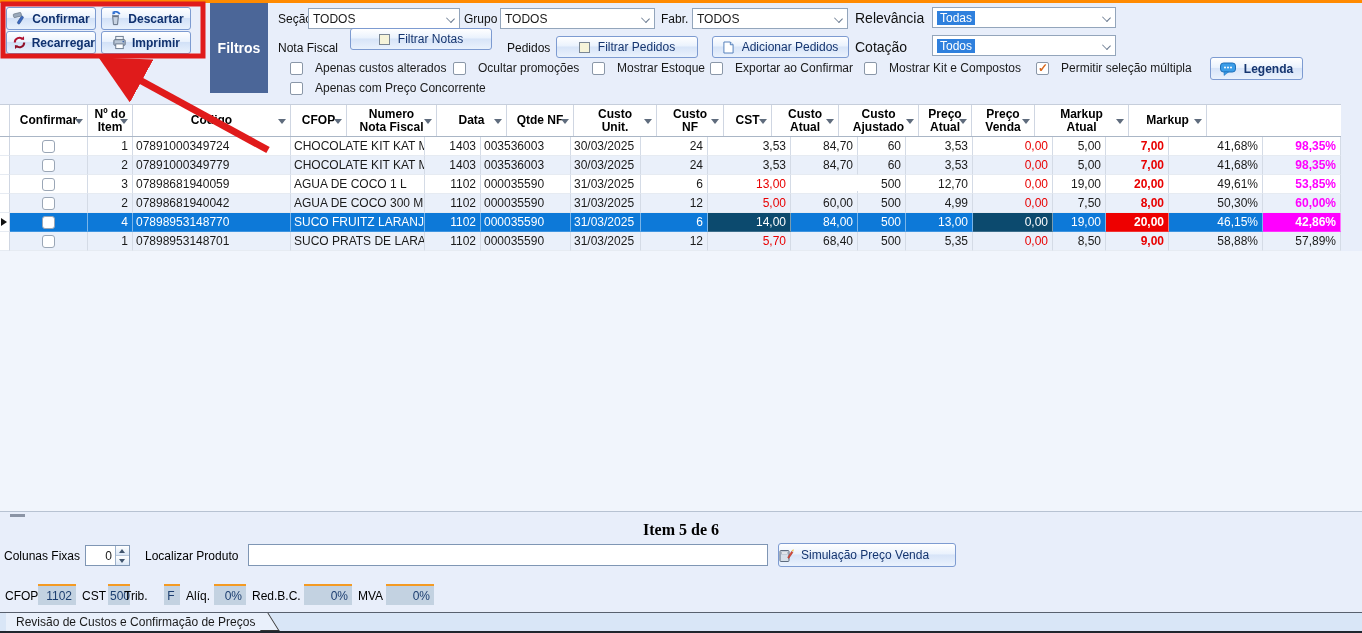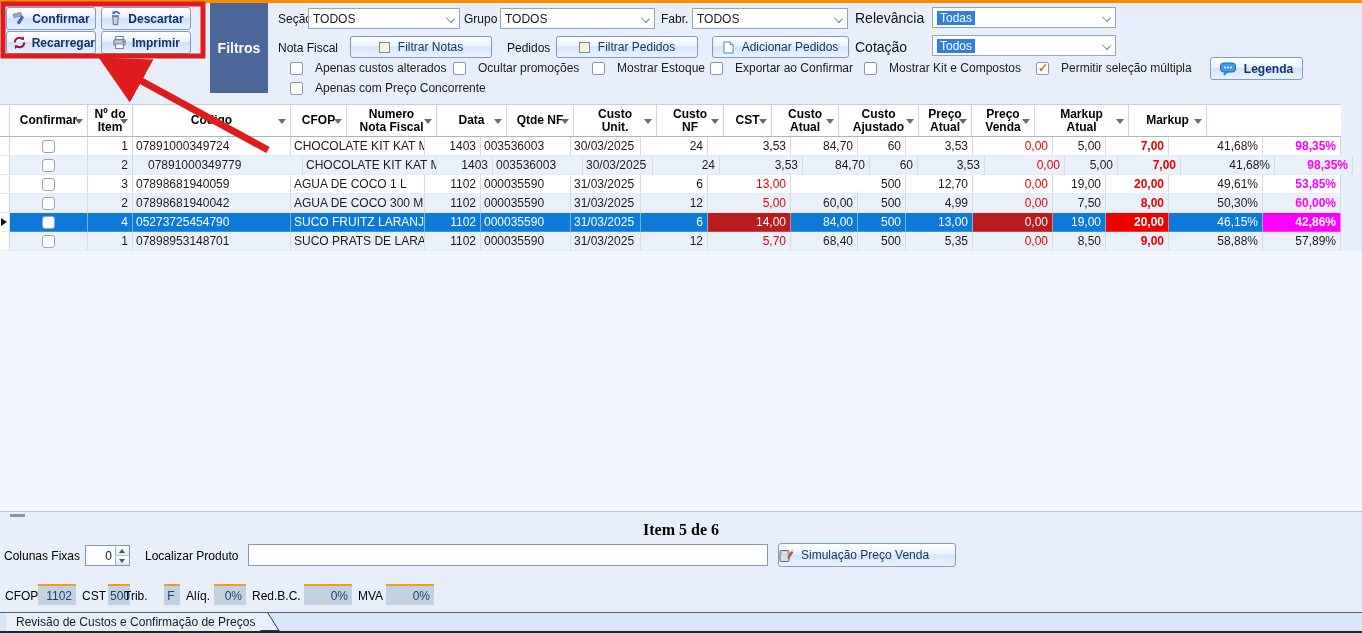--- a/index.html
+++ b/index.html
@@ -59,21 +59,21 @@
   .td.left{text-align:left;}
   .td.center{display:flex;align-items:center;justify-content:center;padding:0;}
   .tr.selected .td{border-right-color:rgba(255,255,255,.45);border-bottom-color:rgba(255,255,255,.2);}
   .ind{border-bottom:1px solid #e6ebf2;}
   .ind-arrow{position:absolute;left:1px;top:5px;width:0;height:0;
       border-top:4.5px solid transparent;border-bottom:4.5px solid transparent;border-left:6px solid #111;}
   .row-checkbox{width:13px;height:13px;border:1px solid #9aa6b6;border-radius:3px;background:#fff;box-sizing:border-box;}
   .red{color:#e80000;}
   .red-bold{color:#e80000;font-weight:bold;}
   .magenta-bold{color:#ff00ff;font-weight:bold;}
-  .fill-red{background:#b91c1c;color:#fff;}
+  .fill-red{background:#0c4a6e;color:#fff;}
   .fill-red-bold{background:#ee0000;color:#fff;font-weight:bold;}
   .fill-magenta-bold{background:#ff00ff;color:#fff;font-weight:bold;}
   .grid-empty{left:0;top:251px;width:1362px;height:260px;background:#f1f5fc;}
 
   
   .splitter{left:0;top:511px;width:1362px;height:1px;background:#b7c2d2;}
   .splitter-handle{left:10px;top:514px;width:15px;height:3px;background:#8b94a5;}
   .item-counter{left:0;top:521px;width:1362px;text-align:center;font-family:"Liberation Serif",serif;
                 font-weight:bold;font-size:16px;color:#000;}
   .spinner{left:85px;top:545px;width:45px;height:21px;background:#fff;border:1px solid #7f96b4;box-sizing:border-box;}
@@ -173,21 +173,21 @@
   <span class="combo-text">TODOS</span>
   <span class="chev"></span>
 </div>
 <span class="flabel big" style="left:855px;top:10px;">Relevância</span>
 <div class="combo" style="left:932px;top:7px;width:184px;">
   <span class="combo-text hl">Todas</span>
   <span class="chev"></span>
 </div>
 
 <span class="flabel" style="left:278px;top:41px;">Nota Fiscal</span>
-<div class="fbtn" style="left:350px;top:36px;width:142px;">
+<div class="fbtn" style="left:350px;top:28px;width:142px;">
   <span class="sq"></span>
   <span>Filtrar Notas</span>
 </div>
 <span class="flabel" style="left:507px;top:41px;">Pedidos</span>
 <div class="fbtn" style="left:556px;top:36px;width:142px;">
   <span class="sq"></span>
   <span>Filtrar Pedidos</span>
 </div>
 <div class="fbtn" style="left:712px;top:36px;width:137px;">
   <svg width="11" height="13" viewBox="0 0 12 14">
@@ -332,21 +332,21 @@
         <div class="td right red-bold" style="width: 63px;">7,00</div>
         <div class="td right" style="width: 94px;">41,68%</div>
         <div class="td right magenta-bold" style="width: 78px;">98,35%</div>
       </div>
       <div class="tr alt">
         <div class="ind"></div>
         <div class="td center" style="width: 78px;">
           <span class="row-checkbox"></span>
         </div>
         <div class="td right" style="width: 45px;">2</div>
-        <div class="td left" style="width: 158px; margin-left: 12px;">07891000349779</div>
+        <div class="td left" style="width: 158px;">07891000349779</div>
         <div class="td left" style="width: 134px;">CHOCOLATE KIT KAT M</div>
         <div class="td right" style="width: 56px;">1403</div>
         <div class="td left" style="width: 90px;">003536003</div>
         <div class="td left" style="width: 70px;">30/03/2025</div>
         <div class="td right" style="width: 67px;">24</div>
         <div class="td right" style="width: 83px;">3,53</div>
         <div class="td right" style="width: 67px;">84,70</div>
         <div class="td right" style="width: 48px;">60</div>
         <div class="td right" style="width: 67px;">3,53</div>
         <div class="td right red" style="width: 80px;">0,00</div>
@@ -400,21 +400,21 @@
         <div class="td right magenta-bold" style="width: 78px;">60,00%</div>
       </div>
       <div class="tr selected">
         <div class="ind">
           <span class="ind-arrow"></span>
         </div>
         <div class="td center" style="width: 78px;">
           <span class="row-checkbox"></span>
         </div>
         <div class="td right" style="width: 45px;">4</div>
-        <div class="td left" style="width: 158px;">05273725454790</div>
+        <div class="td left" style="width: 158px;">07898953148770</div>
         <div class="td left" style="width: 134px;">SUCO FRUITZ LARANJ</div>
         <div class="td right" style="width: 56px;">1102</div>
         <div class="td left" style="width: 90px;">000035590</div>
         <div class="td left" style="width: 70px;">31/03/2025</div>
         <div class="td right" style="width: 67px;">6</div>
         <div class="td right fill-red" style="width: 83px;">14,00</div>
         <div class="td right" style="width: 67px;">84,00</div>
         <div class="td right" style="width: 48px;">500</div>
         <div class="td right" style="width: 67px;">13,00</div>
         <div class="td right fill-red" style="width: 80px;">0,00</div>

